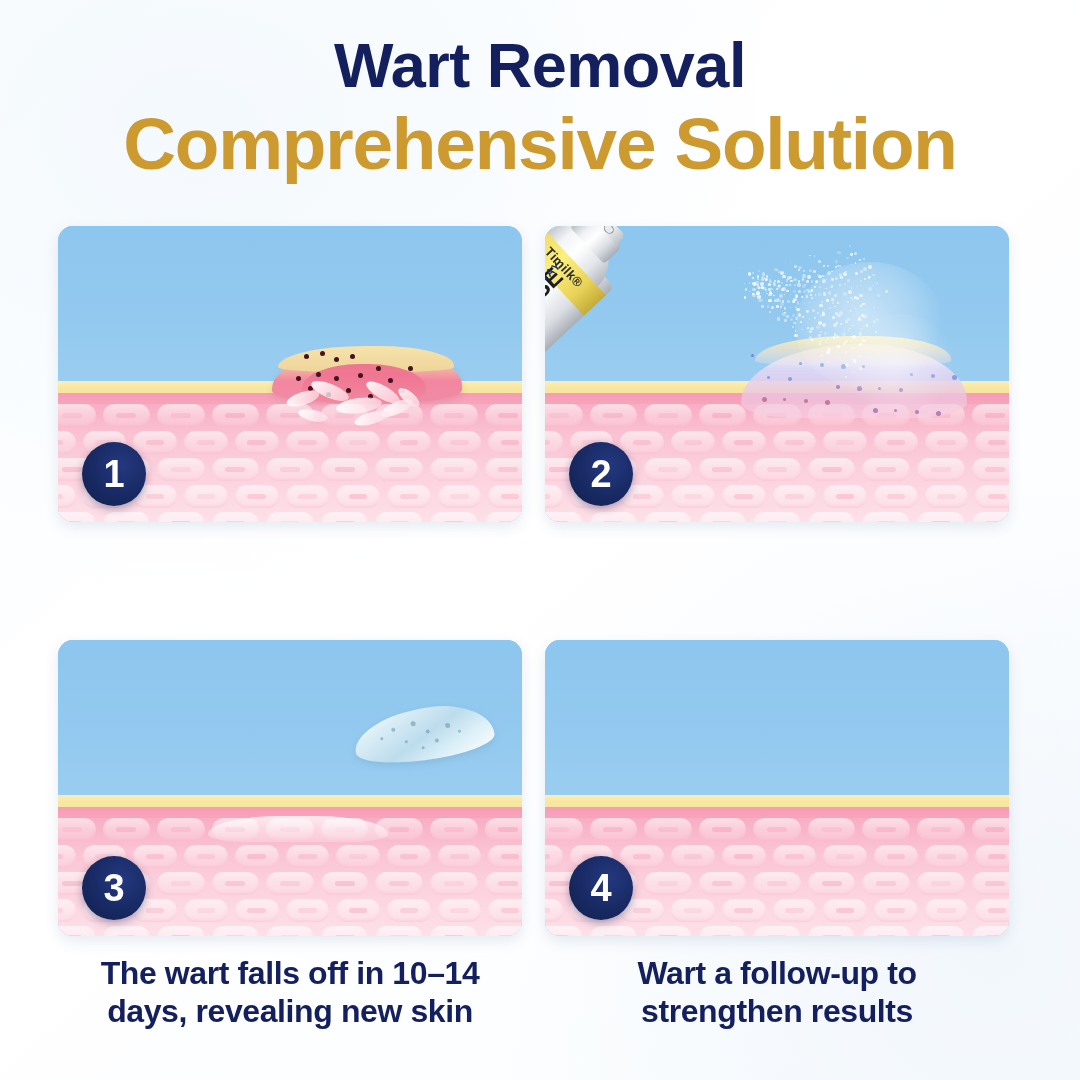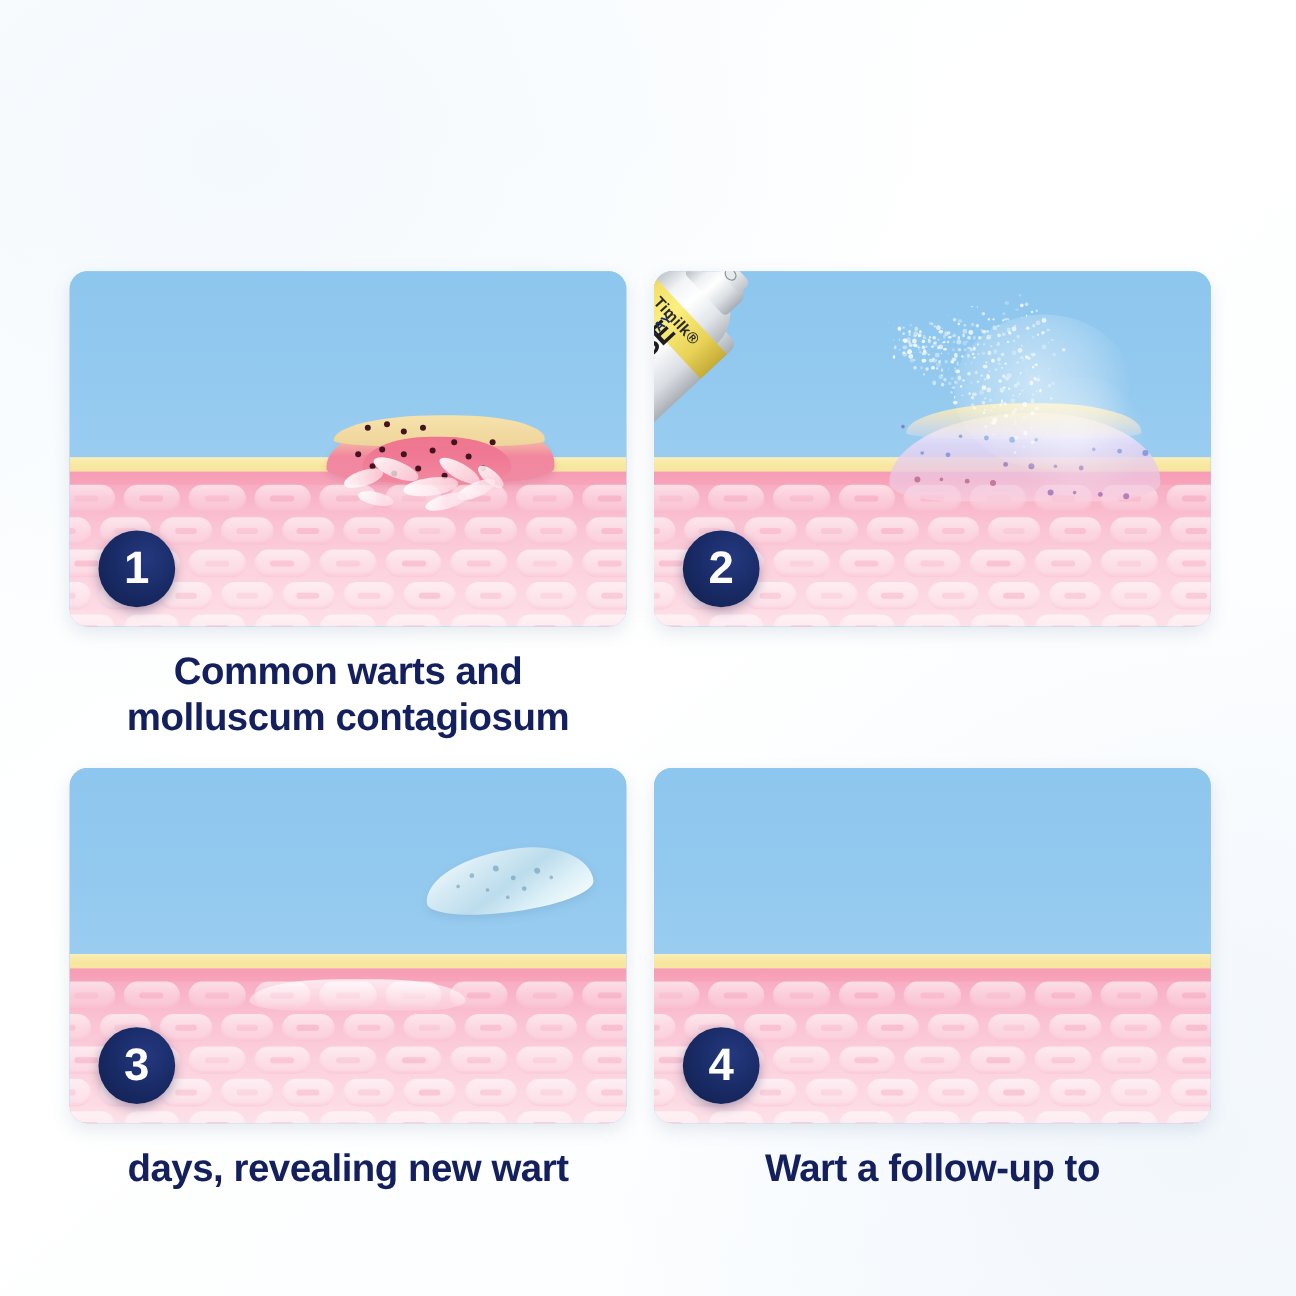--- a/index.html
+++ b/index.html
@@ -370,20 +370,24 @@
     line-height: 1.2;
     letter-spacing: -0.4px;
   }
   .caption span { display: block; white-space: nowrap; }
 </style>
 </head>
 <body>
 
 <div id="poster">
 
+  <div class="title-block">
+    <div class="title-line1">Wart Removal</div>
+    <div class="title-line2">Comprehensive Solution</div>
+  </div>
 
   <div class="grid">
 
     <div class="cell c1">
       <div class="panel">
         <div class="sky"></div>
         <div class="corneum"></div>
         <div class="dermis-top"></div>
         <div class="dermis"></div>
         <div class="bricks" id="bricks1">
@@ -568,24 +572,20 @@
             <div class="papil" style="left: 252px; top: 158px; width: 40px; height: 14px; transform: rotate(22deg);"></div>
             <div class="papil" style="left: 278px; top: 172px; width: 46px; height: 15px; transform: rotate(-8deg);"></div>
             <div class="papil" style="left: 306px; top: 160px; width: 38px; height: 13px; transform: rotate(30deg);"></div>
             <div class="papil" style="left: 322px; top: 176px; width: 34px; height: 12px; transform: rotate(-24deg);"></div>
             <div class="papil" style="left: 240px; top: 184px; width: 30px; height: 11px; transform: rotate(12deg);"></div>
             <div class="papil" style="left: 296px; top: 186px; width: 36px; height: 12px; transform: rotate(-16deg);"></div>
             <div class="papil" style="left: 338px; top: 166px; width: 26px; height: 11px; transform: rotate(40deg);"></div>
           </div>
 
         <div class="badge">1</div>
-      </div>
-      <div class="caption">
-        <span>Common warts and</span>
-        <span>molluscum contagiosum</span>
       </div>
     </div>
 
     <div class="cell c2">
       <div class="panel">
         <div class="sky"></div>
         <div class="corneum"></div>
         <div class="dermis-top"></div>
         <div class="dermis"></div>
         <div class="bricks" id="bricks2">
@@ -1290,21 +1290,22 @@
             <div class="fleck" style="left: 50px; top: 30px; width: 3px; height: 3px;"></div>
             <div class="fleck" style="left: 80px; top: 32px; width: 4px; height: 4px;"></div>
             <div class="fleck" style="left: 104px; top: 26px; width: 3px; height: 3px;"></div>
             <div class="fleck" style="left: 26px; top: 24px; width: 3px; height: 3px;"></div>
             <div class="fleck" style="left: 66px; top: 38px; width: 3px; height: 3px;"></div>
           </div>
 
         <div class="badge">3</div>
       </div>
       <div class="caption">
-        <span>days, revealing new wart</span>
+        <span>The wart falls off in 10–14</span>
+        <span>days, revealing new skin</span>
       </div>
     </div>
 
     <div class="cell c4">
       <div class="panel">
         <div class="sky"></div>
         <div class="corneum"></div>
         <div class="dermis-top"></div>
         <div class="dermis"></div>
         <div class="bricks" id="bricks4">
@@ -1458,17 +1459,18 @@
               <div class="bk">
                 <i style="opacity: 0.55;"></i>
               </div>
             </div>
           </div>
 
         <div class="badge">4</div>
       </div>
       <div class="caption">
         <span>Wart a follow-up to</span>
+        <span>strengthen results</span>
       </div>
     </div>
 
   </div>
 </div>
 
 </body></html>

